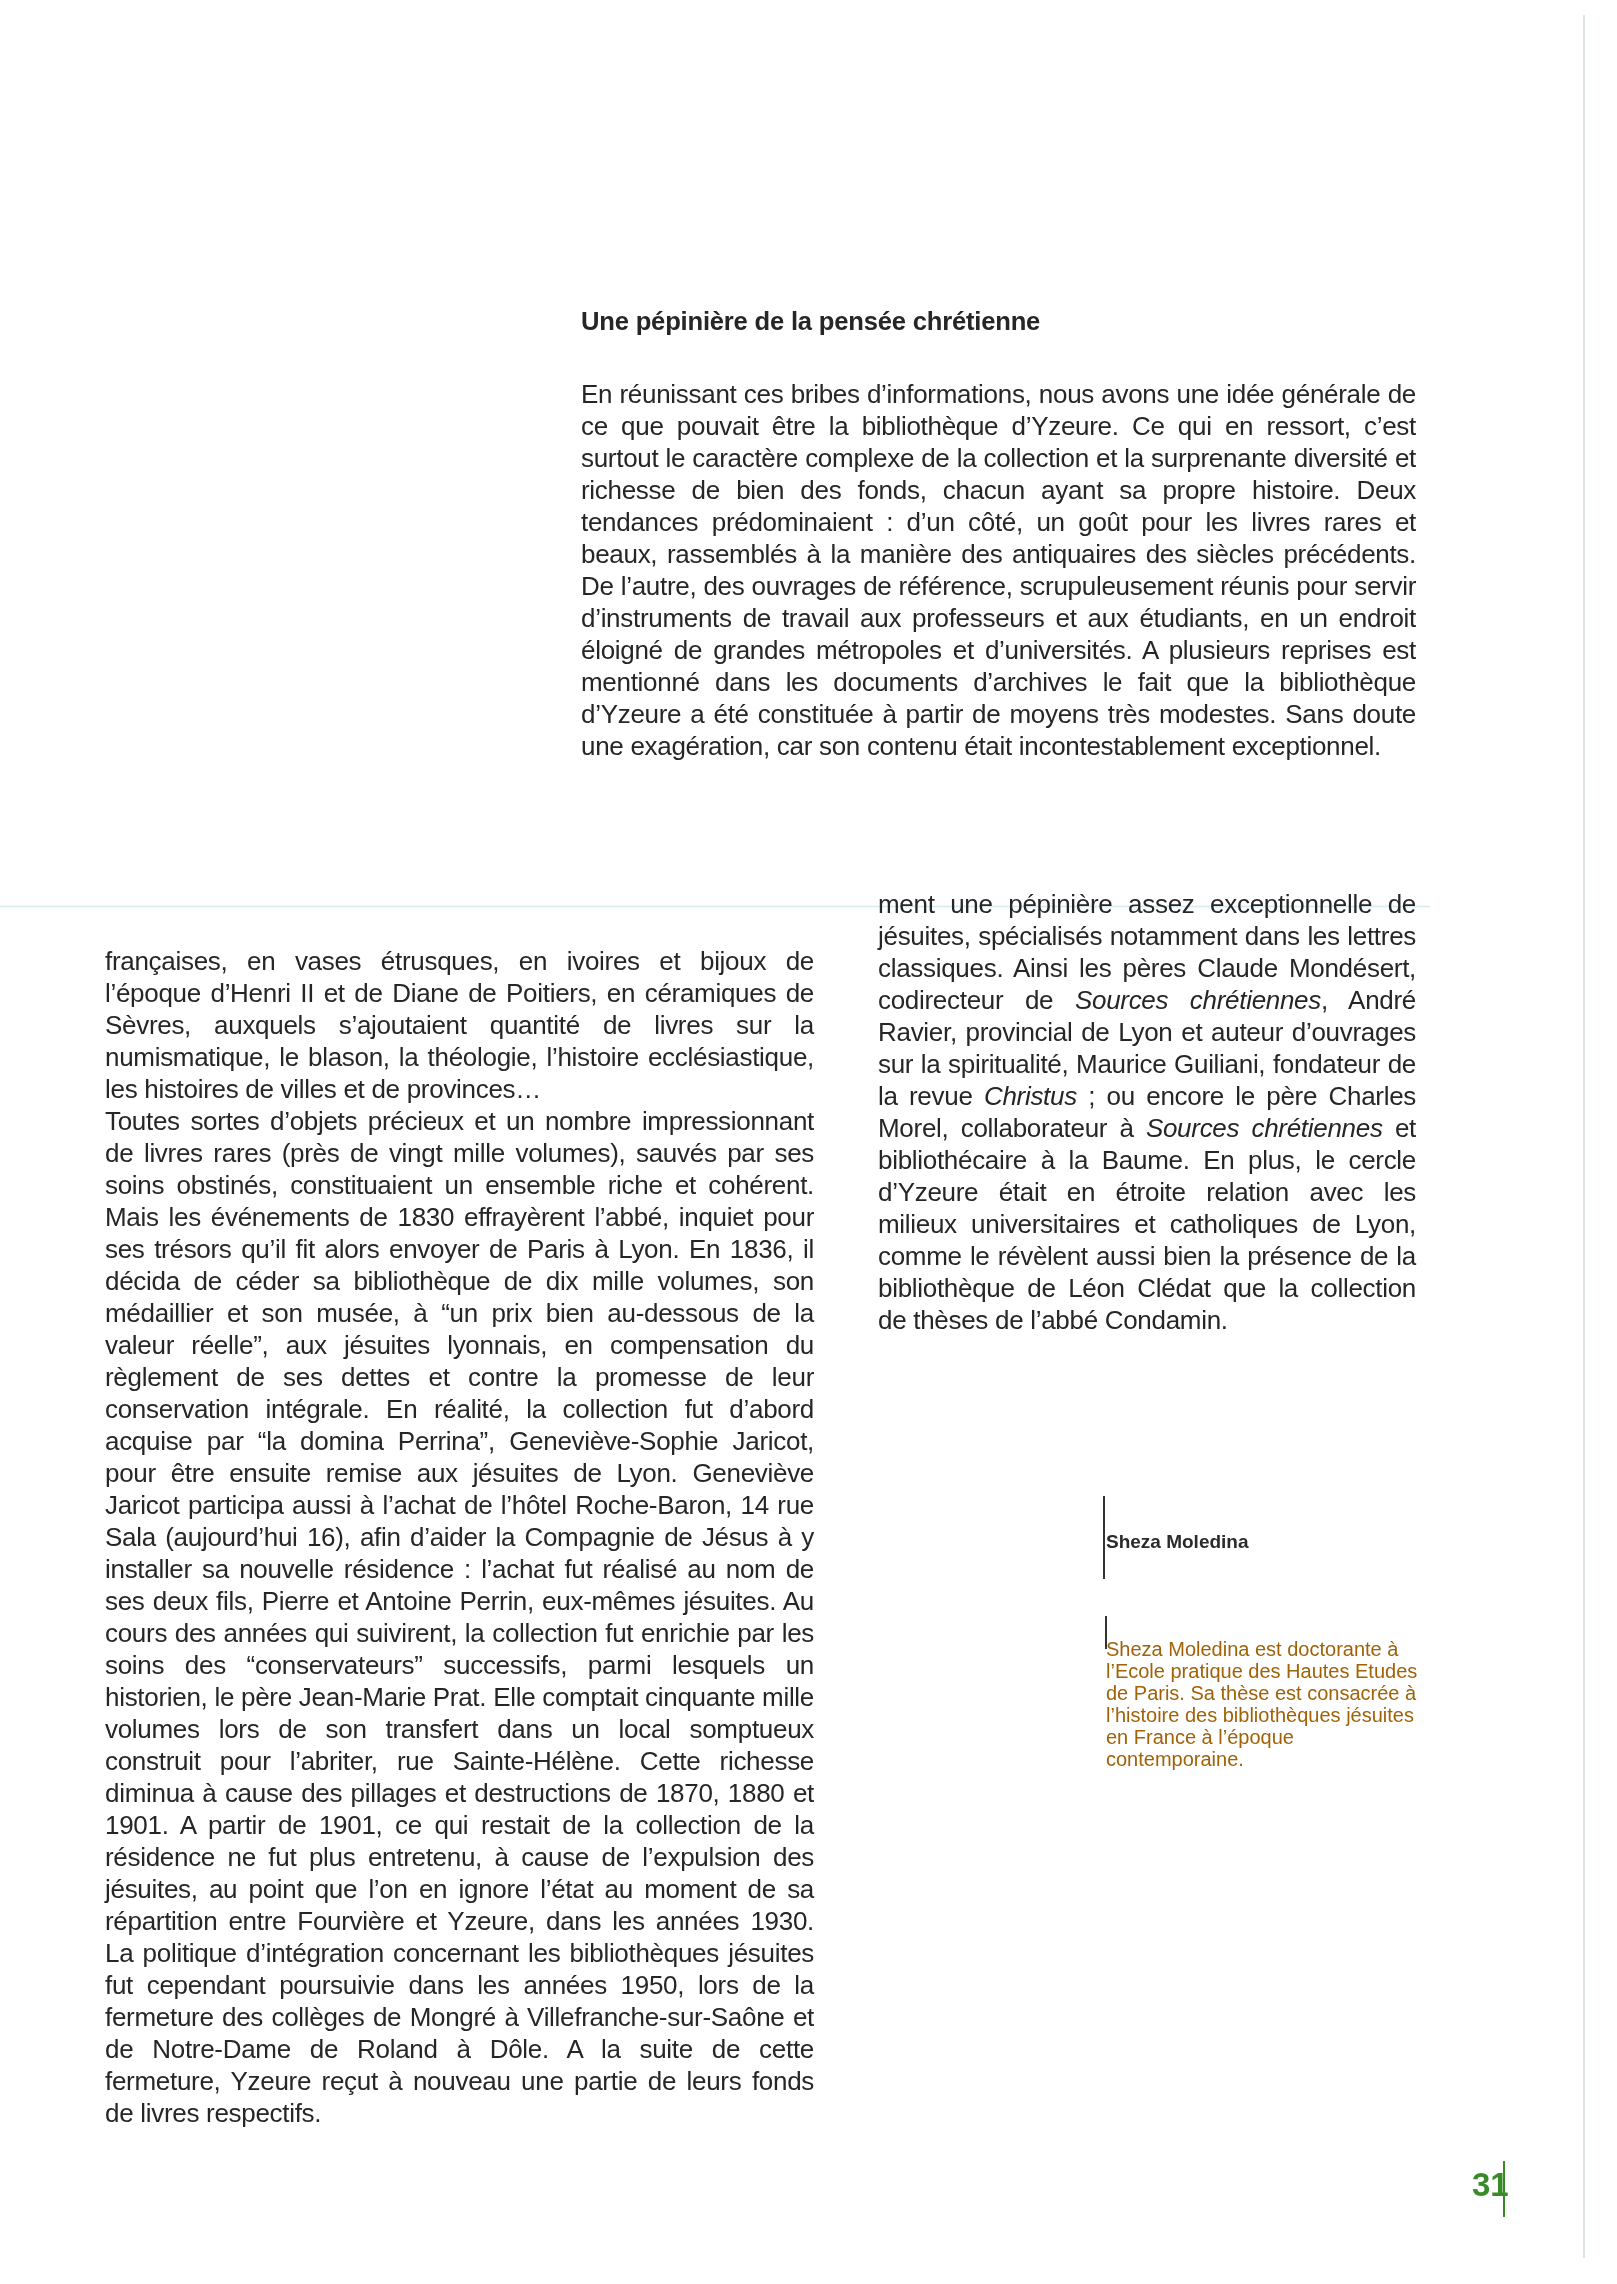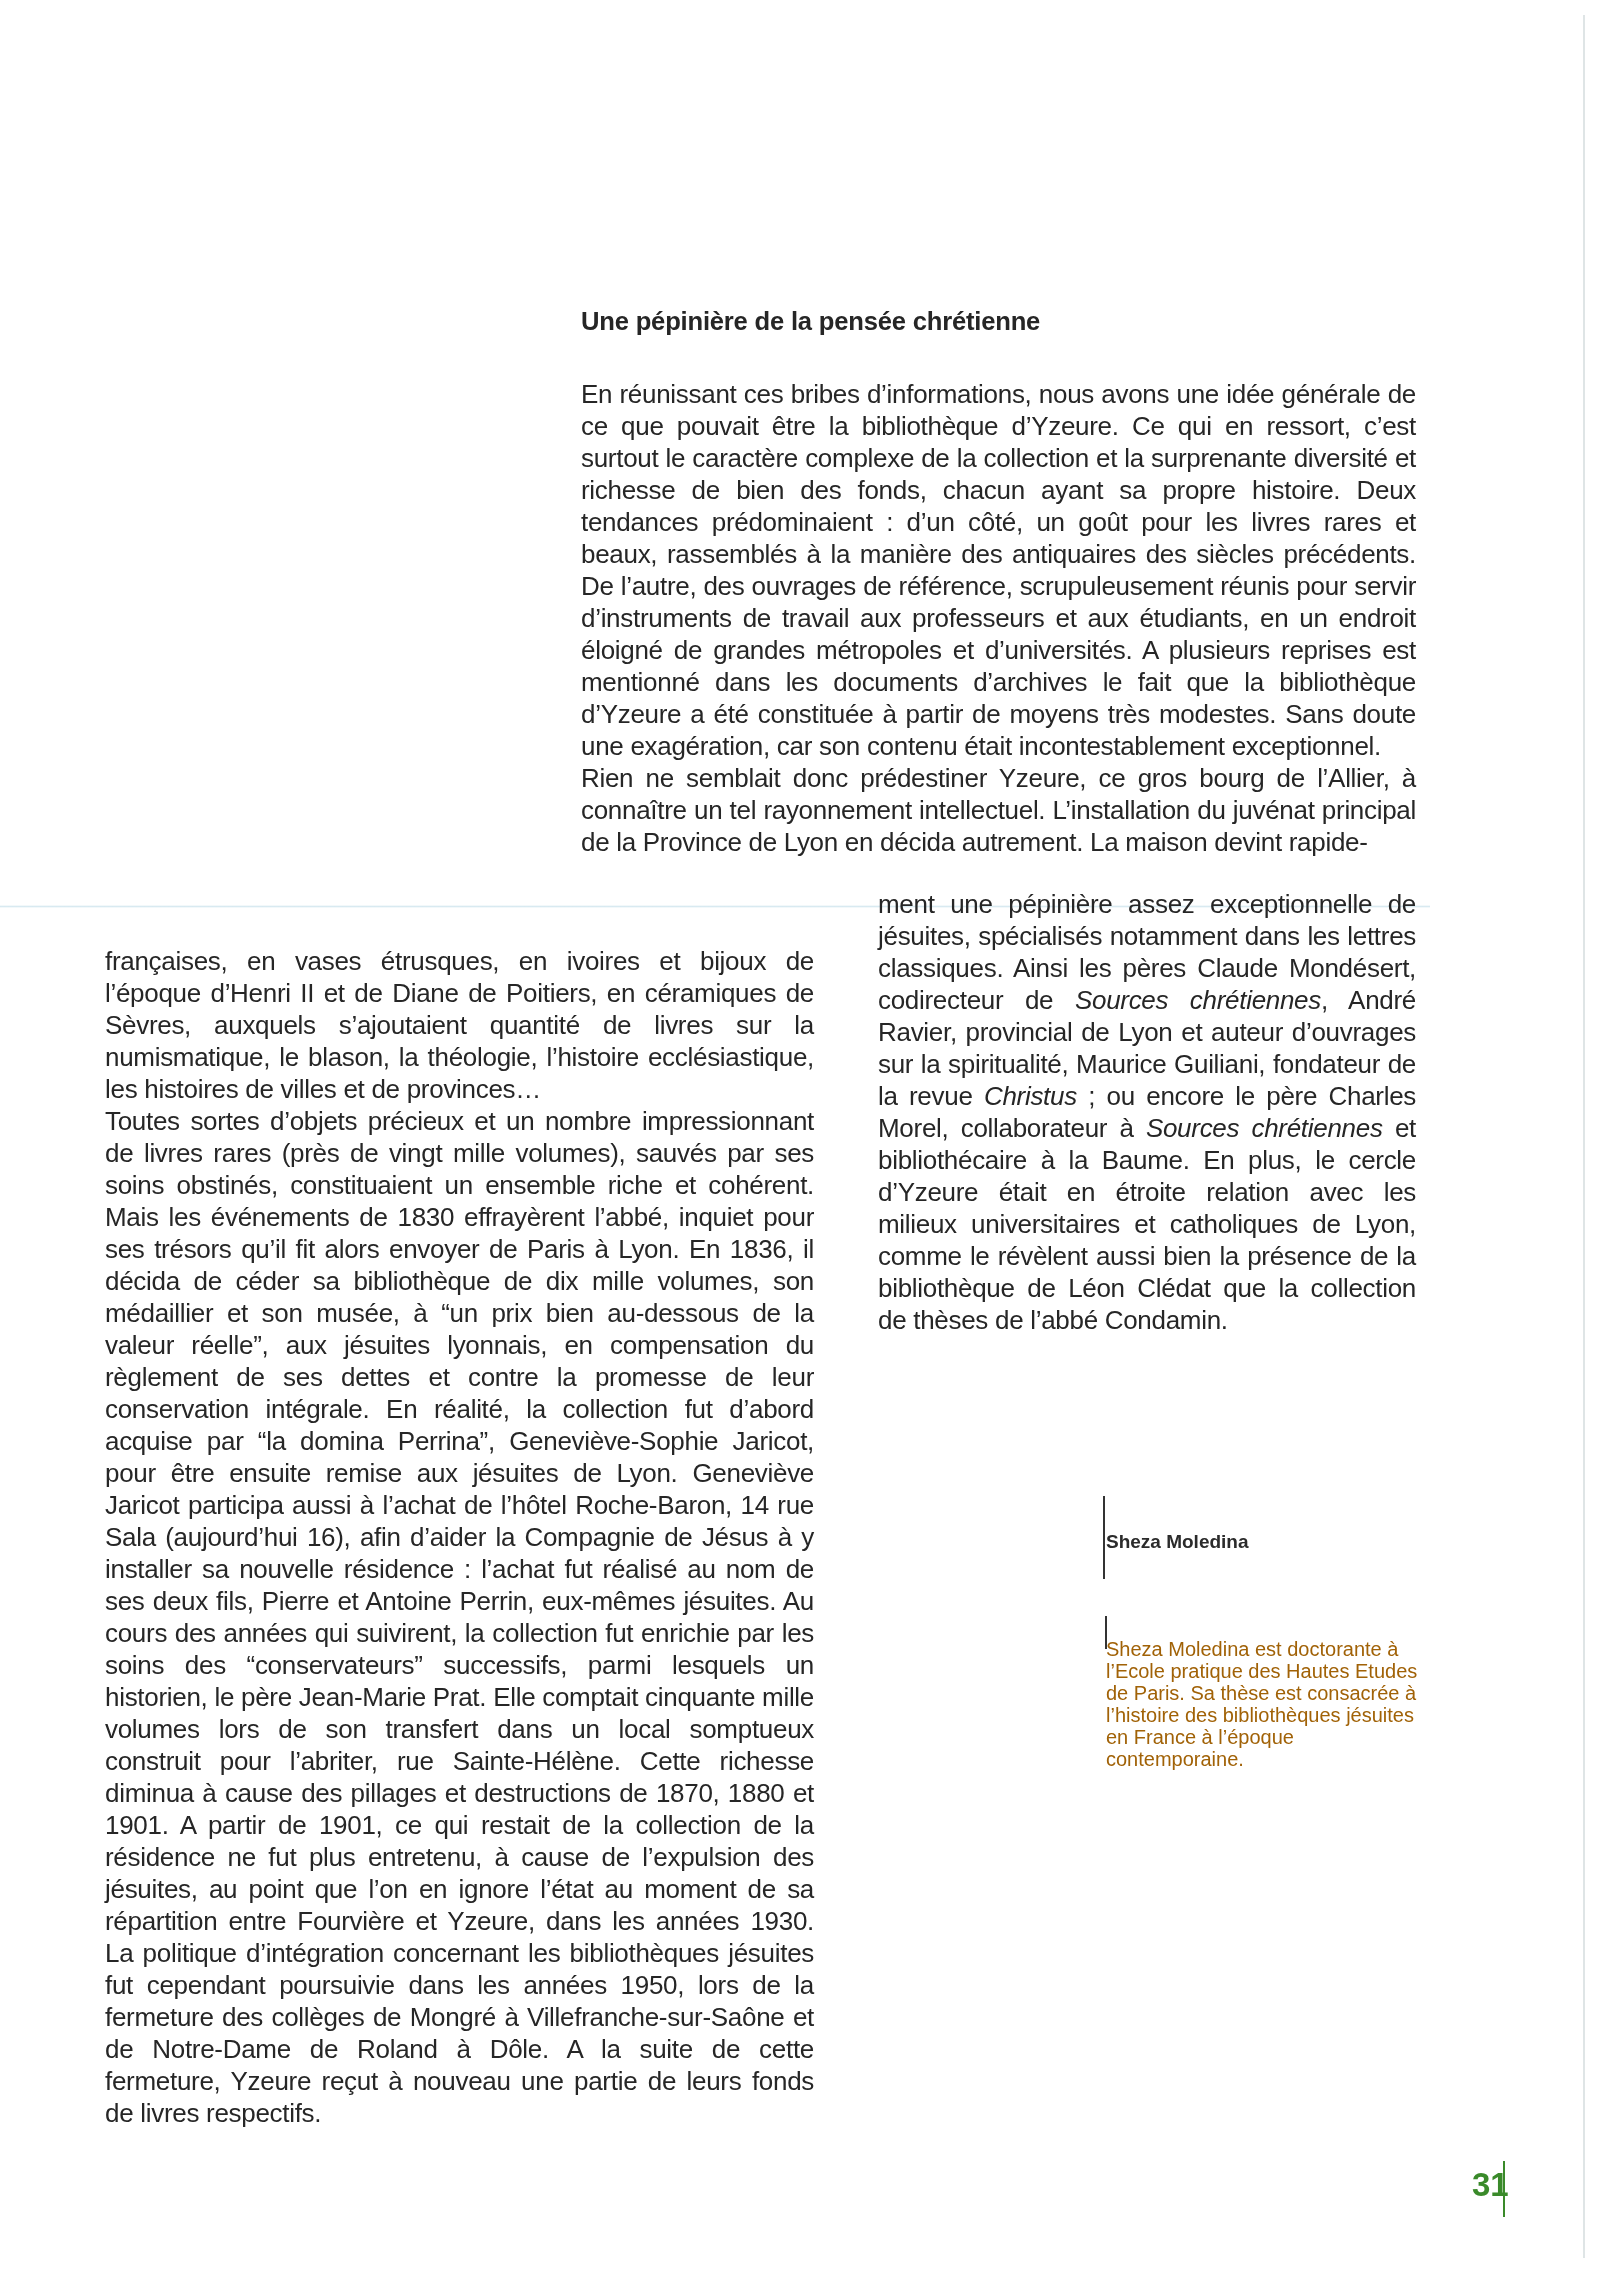--- a/index.html
+++ b/index.html
@@ -55,21 +55,20 @@
 </style>
 </head>
 <body>
 
 <div id="right-edge-line"></div>
 
 <h2 id="section-heading" class="serif" style="margin:0;">Une pépinière de la pensée chrétienne</h2>
 
 <div id="top-column" class="serif body-text">
   <p>En réunissant ces bribes d’informations, nous avons une idée générale de ce que pouvait être la bibliothèque d’Yzeure. Ce qui en ressort, c’est surtout le caractère complexe de la collection et la surprenante diversité et richesse de bien des fonds, chacun ayant sa propre histoire. Deux tendances prédominaient : d’un côté, un goût pour les livres rares et beaux, rassemblés à la manière des antiquaires des siècles précédents. De l’autre, des ouvrages de référence, scrupuleusement réunis pour servir d’instruments de travail aux professeurs et aux étudiants, en un endroit éloigné de grandes métropoles et d’universités. A plusieurs reprises est mentionné dans les documents d’archives le fait que la bibliothèque d’Yzeure a été constituée à partir de moyens très modestes. Sans doute une exagération, car son contenu était incontestablement exceptionnel.</p>
-  <p>Rien ne semblait donc prédestiner Yzeure, ce gros bourg de l’Allier, à connaître un tel rayonnement intellectuel. L’installation du juvénat principal de la Province de Lyon en décida autrement. La maison devint rapide-</p>
 </div>
 
 <div id="footnotes-a" class="footnote-col sans">
 </div>
 
 <div id="footnotes-b" class="footnote-col sans">
 </div>
 
 <div id="fold-line"></div>
 

